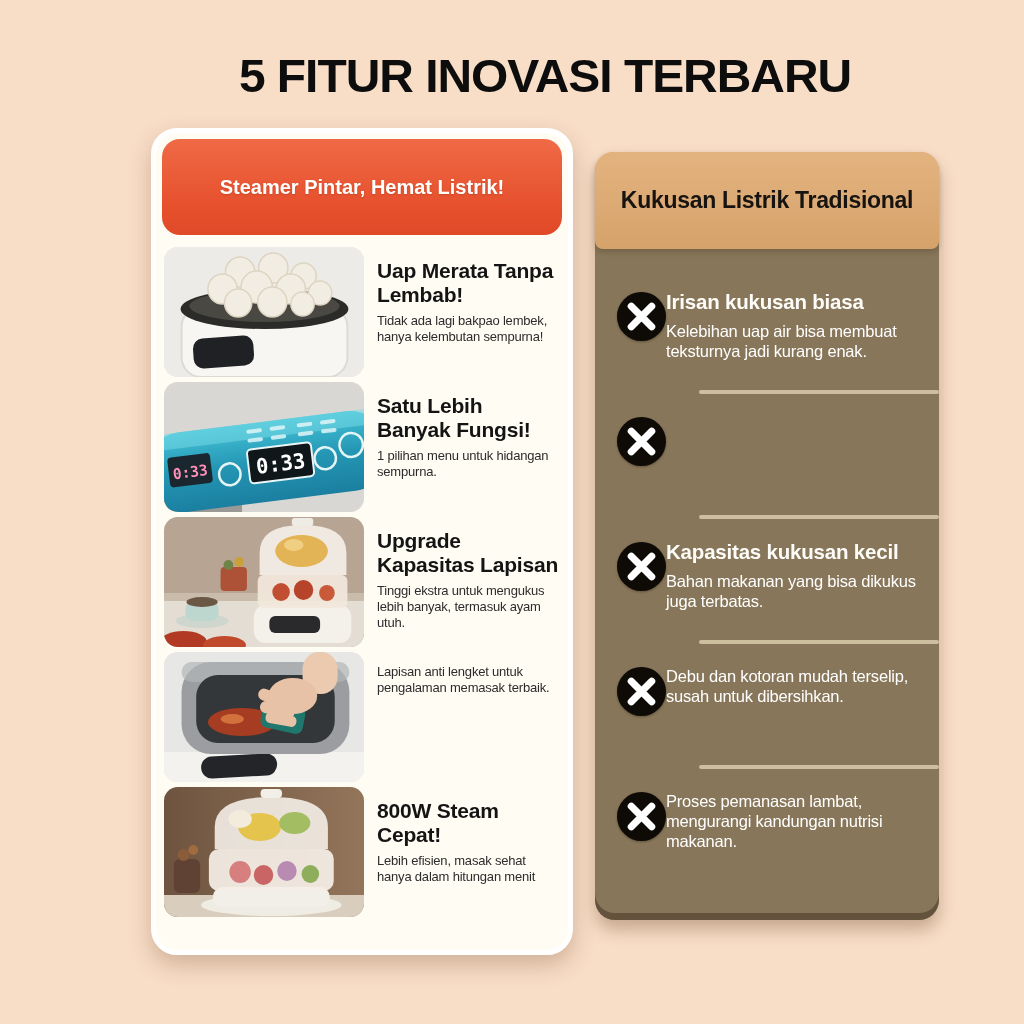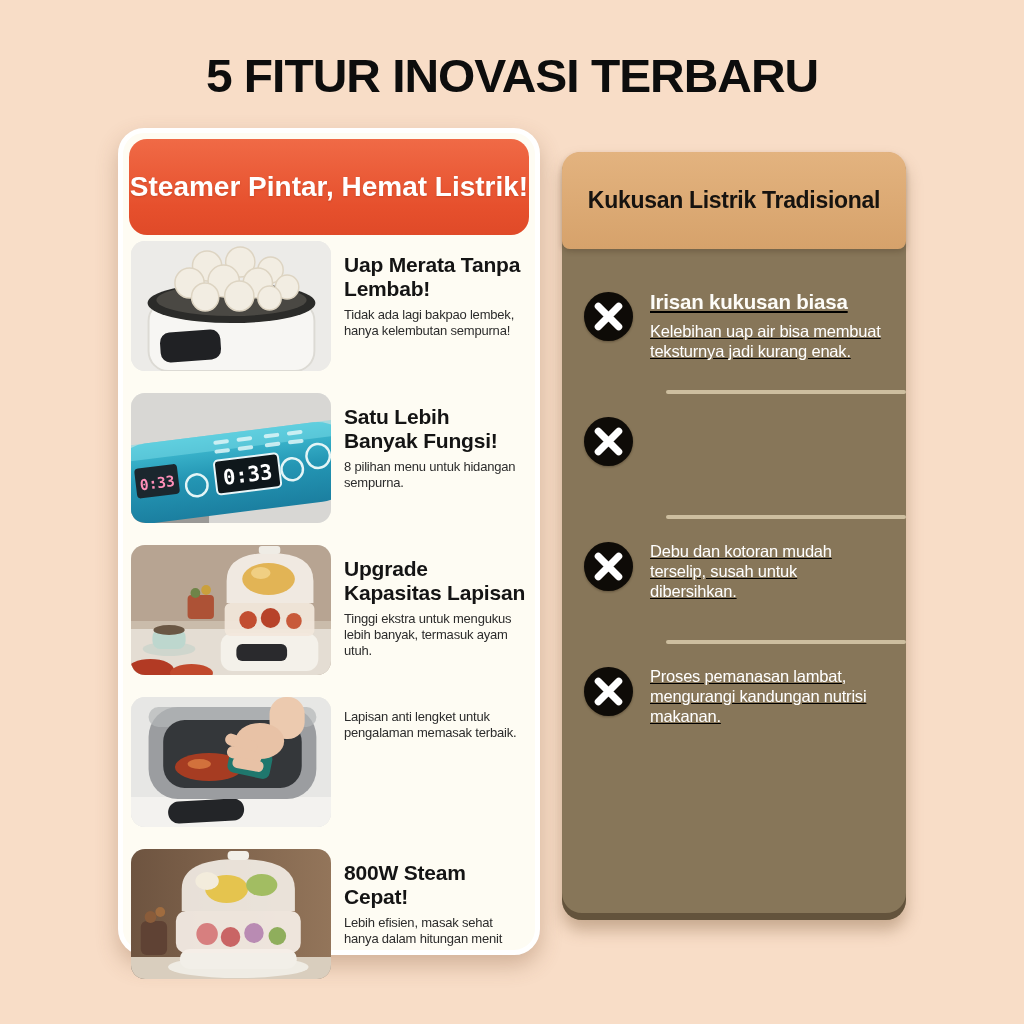--- a/index.html
+++ b/index.html
@@ -2,21 +2,21 @@
 <html><head>
 <meta charset="utf-8">
 <style>
   html,body{margin:0;padding:0;}
   body{
     width:1024px;height:1024px;
     background:#f8ddc7;
     font-family:"Liberation Sans", sans-serif;
     position:relative;overflow:hidden;
   }
-  .stage{position:absolute;inset:0;}
+  .stage{position:absolute;inset:0;margin-left:33px;}
 
   
   .main-title{
     position:absolute;top:48px;left:0;width:1024px;
     text-align:center;
     font-size:47px;font-weight:900;letter-spacing:-1px;
     color:#0d0d0d;
     transform:scaleX(1.02);
   }
 
@@ -28,26 +28,26 @@
     border-radius:26px;
     box-sizing:border-box;
     box-shadow:0 10px 22px rgba(120,75,45,.30);
     z-index:2;
   }
   .left-header{
     margin:6px 6px 0 6px;height:96px;
     background:linear-gradient(180deg,#f06a46 0%,#e6502d 70%,#e04a28 100%);
     border-radius:18px;
     display:flex;align-items:center;justify-content:center;
-    color:#ffffff;font-size:28px;font-weight:800;
+    color:#ffffff;font-size:20px;font-weight:800;
     text-shadow:0 1px 2px rgba(120,30,0,.25);
   }
   .left-items{
-    padding:6px 10px 0 8px;
-    display:flex;flex-direction:column;gap:22px;
+    padding:12px 10px 0 8px;
+    display:flex;flex-direction:column;gap:5px;
   }
   .l-item{display:flex;gap:13px;height:130px;}
   .l-img{
     width:200px;height:130px;border-radius:14px;overflow:hidden;
     flex-shrink:0;background:#e8e7e4;
   }
   .l-img svg{display:block;width:100%;height:100%;}
   .l-text{padding-top:12px;width:182px;}
   .l-title{font-size:21px;font-weight:800;color:#141414;line-height:1.13;margin-bottom:7px;letter-spacing:-.2px;}
   .l-desc{font-size:13px;color:#2c2c2c;line-height:1.21;letter-spacing:-.2px;}
@@ -62,21 +62,21 @@
   }
   .right-header{
     height:97px;
     background:linear-gradient(180deg,#e3b37f 0%,#d6a26b 100%);
     border-radius:18px 18px 8px 8px;
     display:flex;align-items:center;justify-content:center;
     color:#161310;font-size:23px;font-weight:800;letter-spacing:-.3px;
     box-shadow:0 3px 5px rgba(60,45,25,.25);
   }
   .right-items{padding:40px 18px 0 22px;}
-  .r-item{display:flex;gap:17px;height:125px;position:relative;text-decoration:underline;}
+  .r-item{display:flex;height:125px;position:relative;}
   .r-item.has-divider::after{
     content:"";position:absolute;left:82px;right:-18px;bottom:20px;
     height:4px;border-radius:3px;background:#d9cbab;opacity:.85;
   }
   .x-badge{width:49px;height:49px;flex-shrink:0;margin-top:3px;}
   .x-badge svg{display:block;width:100%;height:100%;filter:drop-shadow(0 1px 1px rgba(40,30,15,.4));}
   .r-text{padding-top:2px;width:252px;}
   .r-title{font-size:20.5px;font-weight:800;color:#fdfcf8;line-height:1.1;margin-bottom:7px;letter-spacing:-.2px;}
   .r-desc{font-size:16.5px;color:#ffffff;line-height:1.22;letter-spacing:-.2px;}
 
@@ -155,21 +155,21 @@
               <g fill="none" stroke="#e4f5f6" stroke-width="2.5">
                 <circle cx="66" cy="88" r="11"></circle>
                   <circle cx="165" cy="84" r="11"></circle>
                   <circle cx="193" cy="74" r="12"></circle>
               </g>
             </g>
           </svg>
         </div>
         <div class="l-text">
           <div class="l-title">Satu Lebih Banyak Fungsi!</div>
-          <div class="l-desc">8 pilihan menu untuk hidangan sempurna.</div>
+          <div class="l-desc">1 pilihan menu untuk hidangan sempurna.</div>
         </div>
       </div>
 
       <div class="l-item">
         <div class="l-img">
           <svg viewBox="0 0 205 130" preserveAspectRatio="none" aria-hidden="true">
             <rect width="205" height="130" fill="#b7a492"></rect>
             <rect y="80" width="205" height="50" fill="#e4ddd3"></rect>
             <rect y="76" width="205" height="8" fill="#cabcab"></rect>
             <rect x="58" y="50" width="27" height="24" rx="4" fill="#ad5236"></rect>
@@ -281,20 +281,32 @@
 
       <div class="r-item has-divider">
         <div class="x-badge">
           <svg viewBox="0 0 48 48">
               <circle cx="24" cy="24" r="24" fill="#0e0b07"></circle>
               <path d="M14 14 L34 34 M34 14 L14 34" stroke="#ffffff" stroke-width="7" stroke-linecap="round"></path>
             </svg>
         </div>
       </div>
 
+      <div class="r-item has-divider">
+        <div class="x-badge">
+          <svg viewBox="0 0 48 48">
+              <circle cx="24" cy="24" r="24" fill="#0e0b07"></circle>
+              <path d="M14 14 L34 34 M34 14 L14 34" stroke="#ffffff" stroke-width="7" stroke-linecap="round"></path>
+            </svg>
+        </div>
+        <div class="r-text">
+          <div class="r-title">Kapasitas kukusan kecil</div>
+          <div class="r-desc">Bahan makanan yang bisa dikukus juga terbatas.</div>
+        </div>
+      </div>
 
       <div class="r-item has-divider">
         <div class="x-badge">
           <svg viewBox="0 0 48 48">
               <circle cx="24" cy="24" r="24" fill="#0e0b07"></circle>
               <path d="M14 14 L34 34 M34 14 L14 34" stroke="#ffffff" stroke-width="7" stroke-linecap="round"></path>
             </svg>
         </div>
         <div class="r-text">
           <div class="r-desc">Debu dan kotoran mudah terselip, susah untuk dibersihkan.</div>

